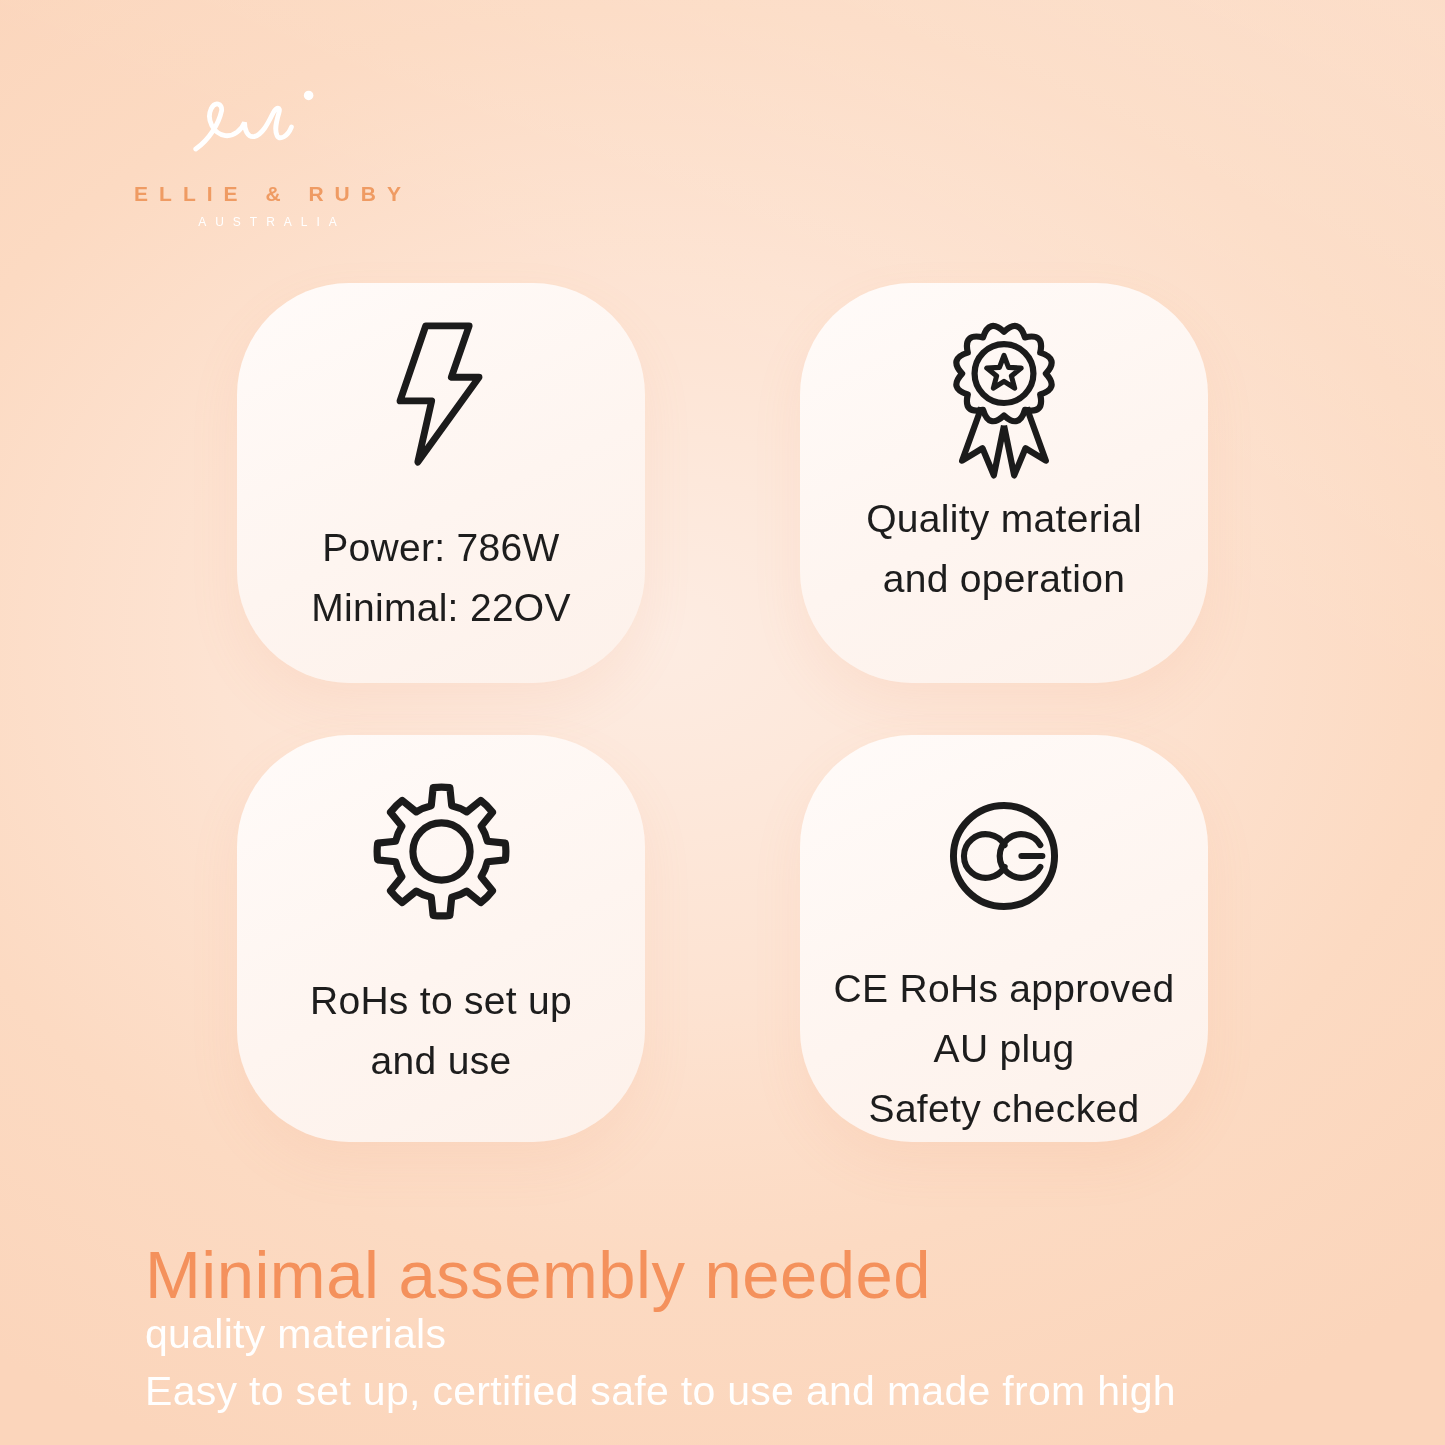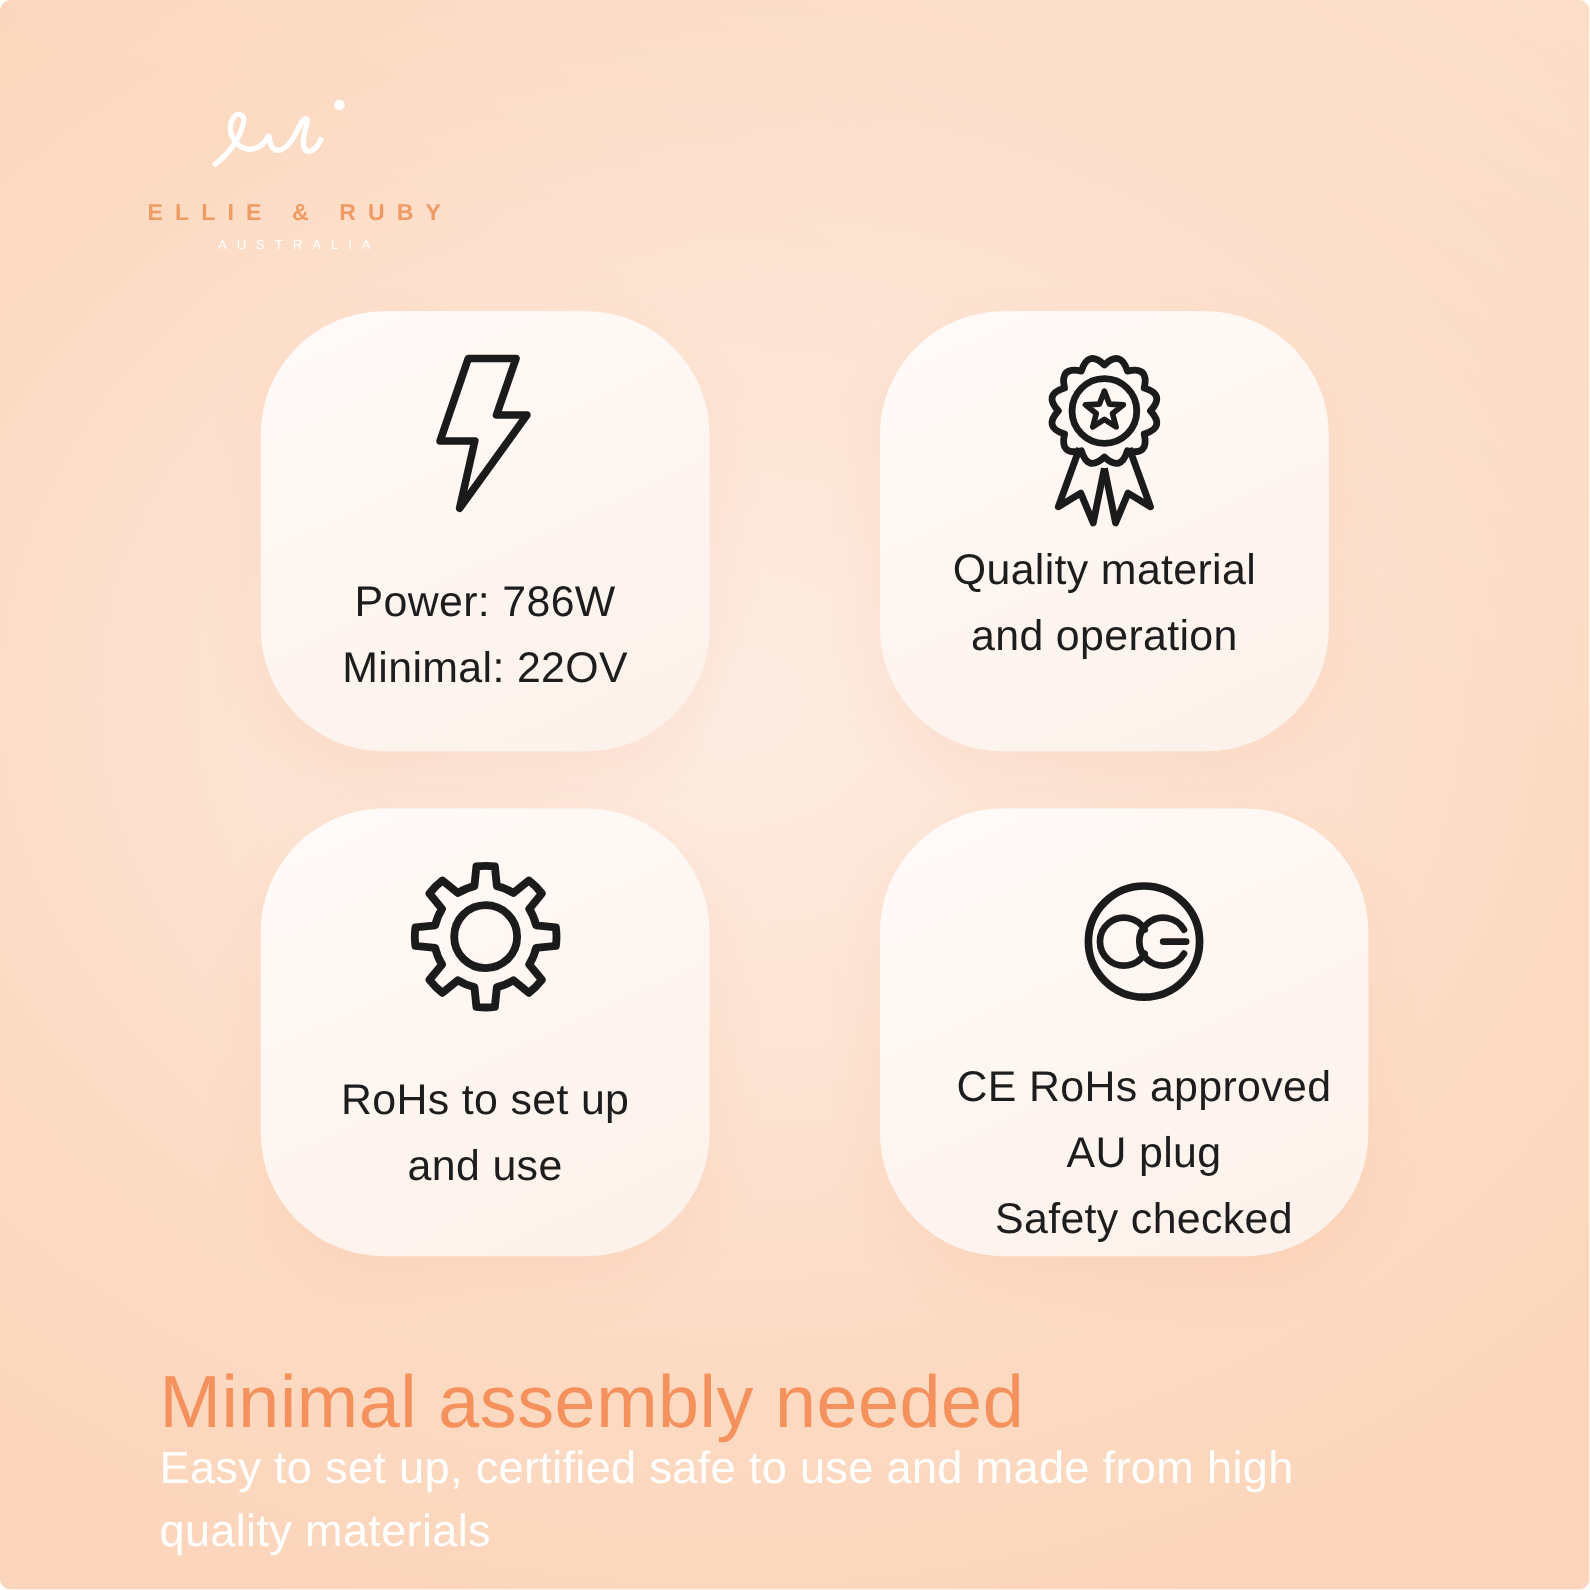--- a/index.html
+++ b/index.html
@@ -3,21 +3,20 @@
 <meta charset="utf-8">
 <style>
   html,body{margin:0;padding:0;}
   body{width:1445px;height:1445px;overflow:hidden;}
   .page{
     position:relative;width:1445px;height:1445px;
     font-family:"Liberation Sans", sans-serif;
     background:
       linear-gradient(205deg, rgba(255,255,255,0.20) 0%, rgba(255,255,255,0) 34%),
       radial-gradient(ellipse 78% 62% at 46% 44%, #fdece2 0%, #fde3d2 40%, #fcdac2 70%, #fbd5bb 100%);
-    border-radius: 10px;
   }
 
   
   .logo{position:absolute;left:120px;top:84px;width:295px;text-align:center;}
   .logo-script{display:block;margin:0 auto;}
   .logo-script path, .logo-script circle{stroke:#ffffff;}
   .logo-script path{fill:none;stroke-width:5;stroke-linecap:round;}
   .logo-script circle{fill:#ffffff;stroke:none;}
   .brand-name{margin-top:10px;font-size:21px;font-weight:bold;color:#ef9b63;
     letter-spacing:11px;margin-right:-11px;white-space:nowrap;}
@@ -27,21 +26,21 @@
   
   .card{
     position:absolute;width:408px;border-radius:112px;
     background:linear-gradient(155deg,#fffbf9 0%,#fef5f0 55%,#fdf1ea 100%);
     box-shadow:0 22px 50px rgba(233,152,108,0.10);
     display:flex;flex-direction:column;align-items:center;
   }
   .card-1{left:237px;top:283px;height:400px;}
   .card-2{left:800px;top:283px;height:400px;}
   .card-3{left:237px;top:735px;height:407px;}
-  .card-4{left:800px;top:735px;height:407px;padding-left:36px;}
+  .card-4{left:800px;top:735px;height:407px;}
   .card svg{display:block;}
   .card svg path, .card svg circle{fill:none;stroke:#1b1b1b;}
   .card-text{font-size:39px;line-height:60px;color:#1d1d1d;text-align:center;letter-spacing:0.3px;}
   .card-1 .icon-wrap{margin-top:37px;}
   .card-1 .card-text{margin-top:50px;}
   .card-2 .icon-wrap{margin-top:34px;}
   .card-2 .card-text{}
   .card-3 .icon-wrap{margin-top:45px;}
   .card-3 .card-text{margin-top:48px;}
   .card-4 .icon-wrap{margin-top:60px;}
@@ -120,17 +119,17 @@
     </div>
     <div class="card-text">
       <div>CE RoHs approved</div>
       <div>AU plug</div>
       <div>Safety checked</div>
     </div>
   </div>
 
   <div class="footer-title">Minimal assembly needed</div>
   <div class="footer-sub">
+    <div>quality materials</div>
     <div>Easy to set up, certified safe to use and made from high</div>
-    <div>quality materials</div>
   </div>
 
 </div>
 
 </body></html>

